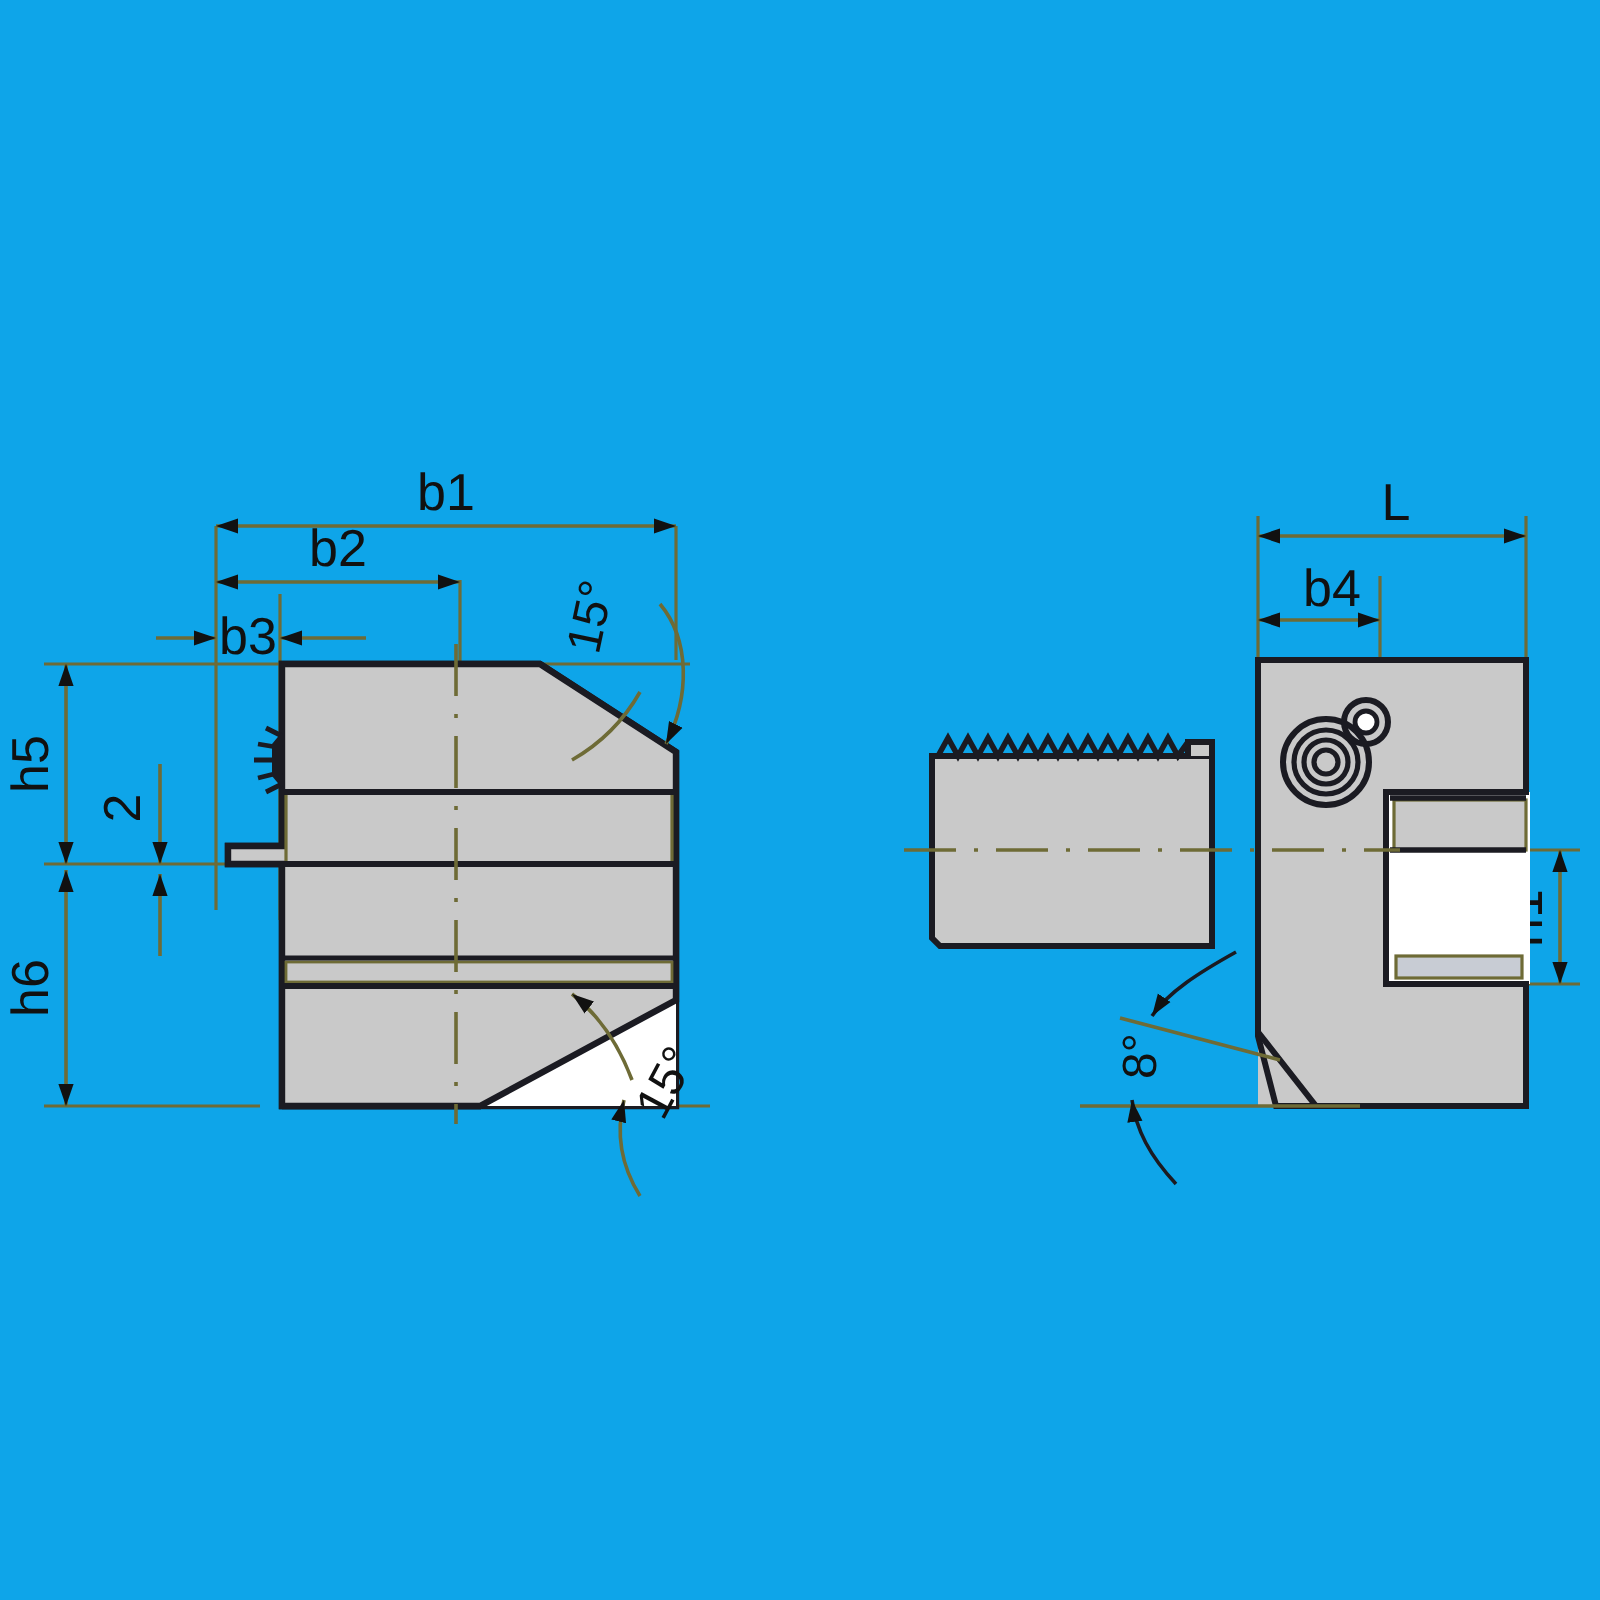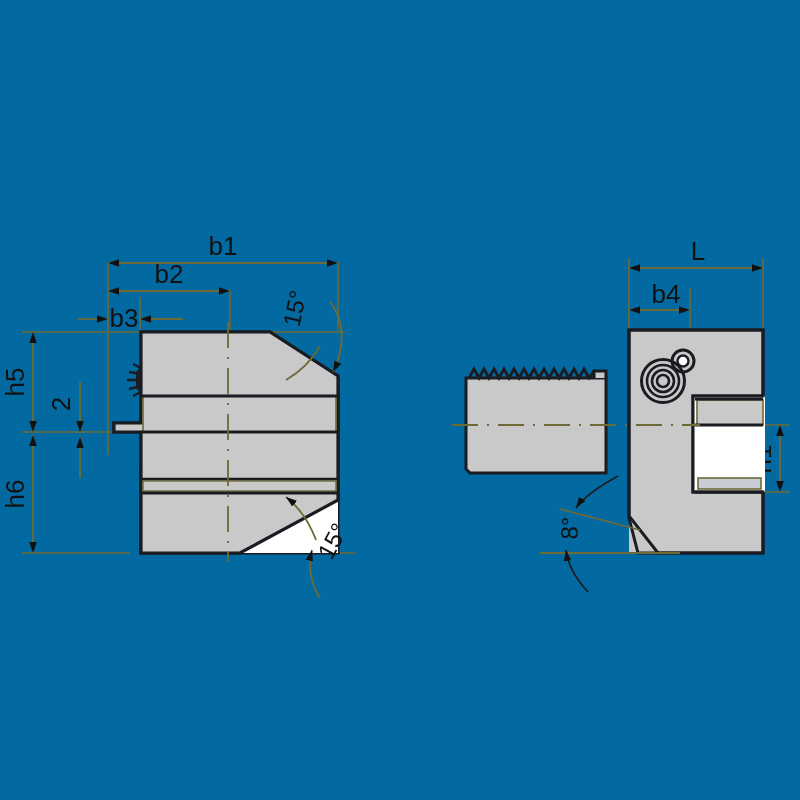--- a/index.html
+++ b/index.html
@@ -1,18 +1,18 @@
 <!DOCTYPE html>
 <html><head>
 <meta charset="utf-8">
 <style>
   html,body{margin:0;padding:0;background:#ffffff;}
   body{width:800px;height:800px;overflow:hidden;
        font-family:"Liberation Sans",sans-serif;}
-  #stage{position:relative;width:800px;height:800px;background:#0369a1;}
+  #stage{position:relative;width:800px;height:800px;background:#0ea5e9;}
   svg{display:block;}
   .lbl{font-family:"Liberation Sans",sans-serif;font-size:26px;fill:#111111;}
   .lbl-sm{font-family:"Liberation Sans",sans-serif;font-size:24px;fill:#111111;}
 </style>
 </head>
 <body>
 
 <div id="stage">
 <svg width="800" height="800" viewBox="0 0 800 800">
 

